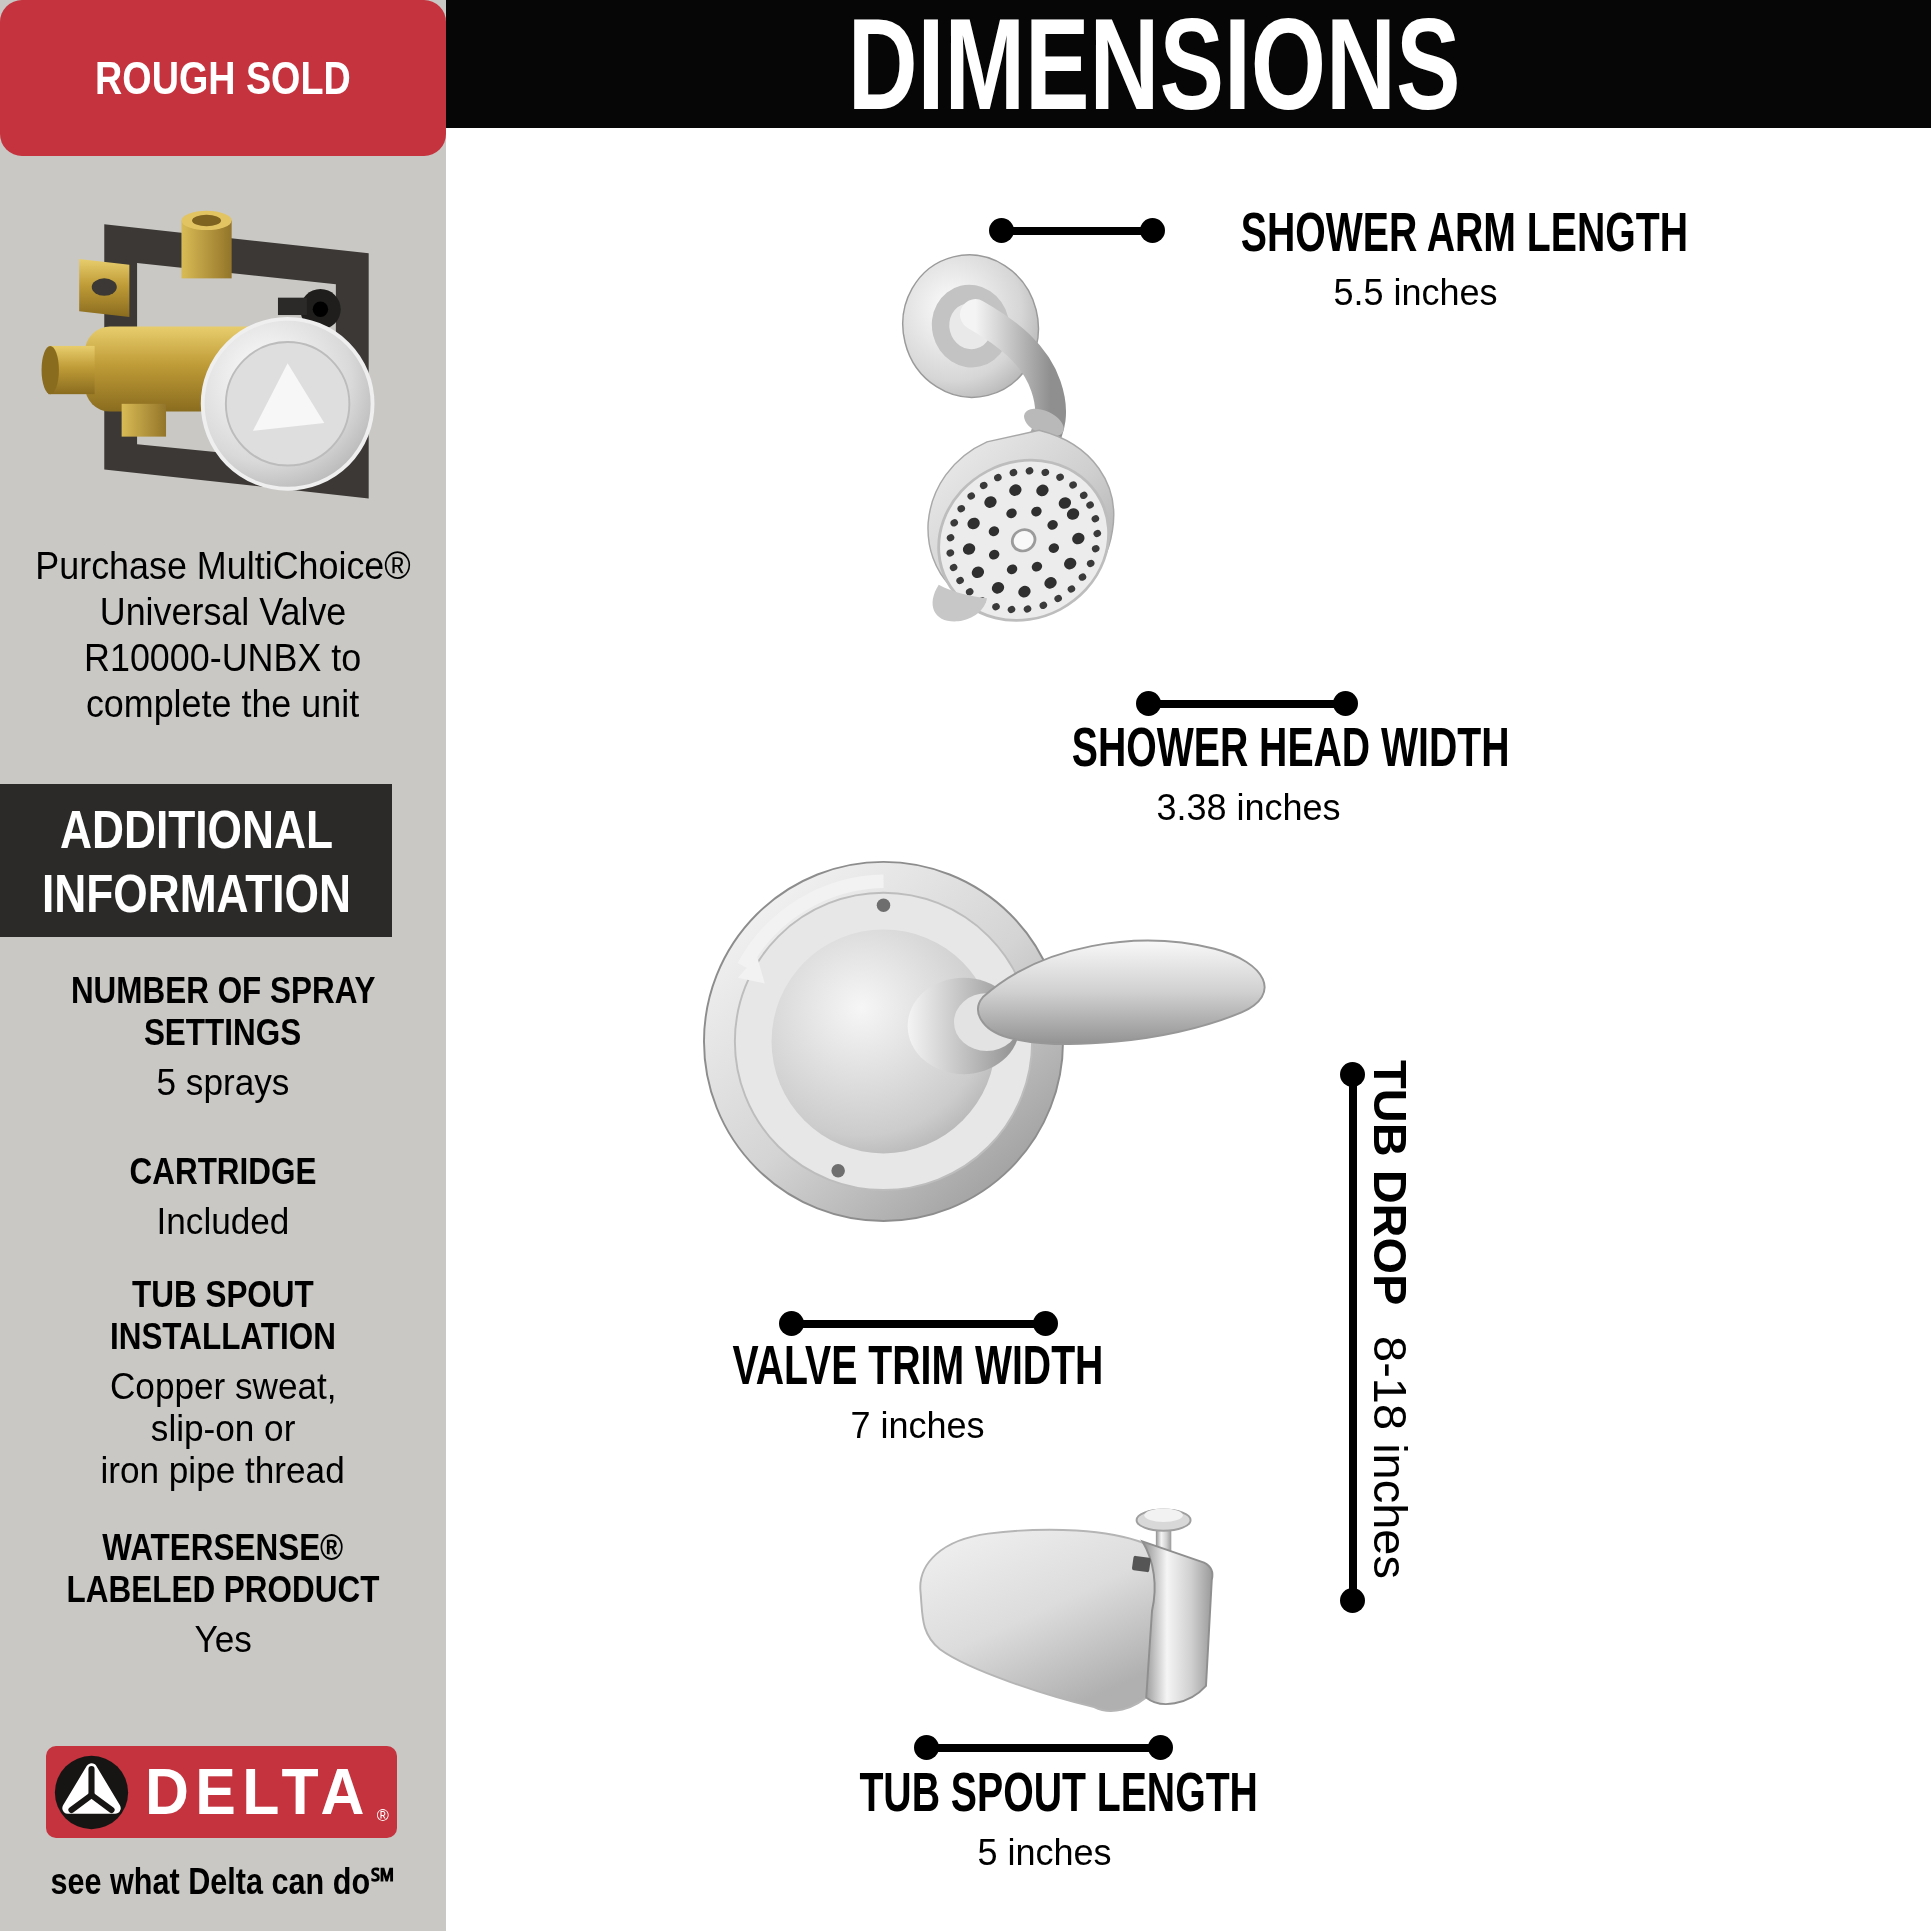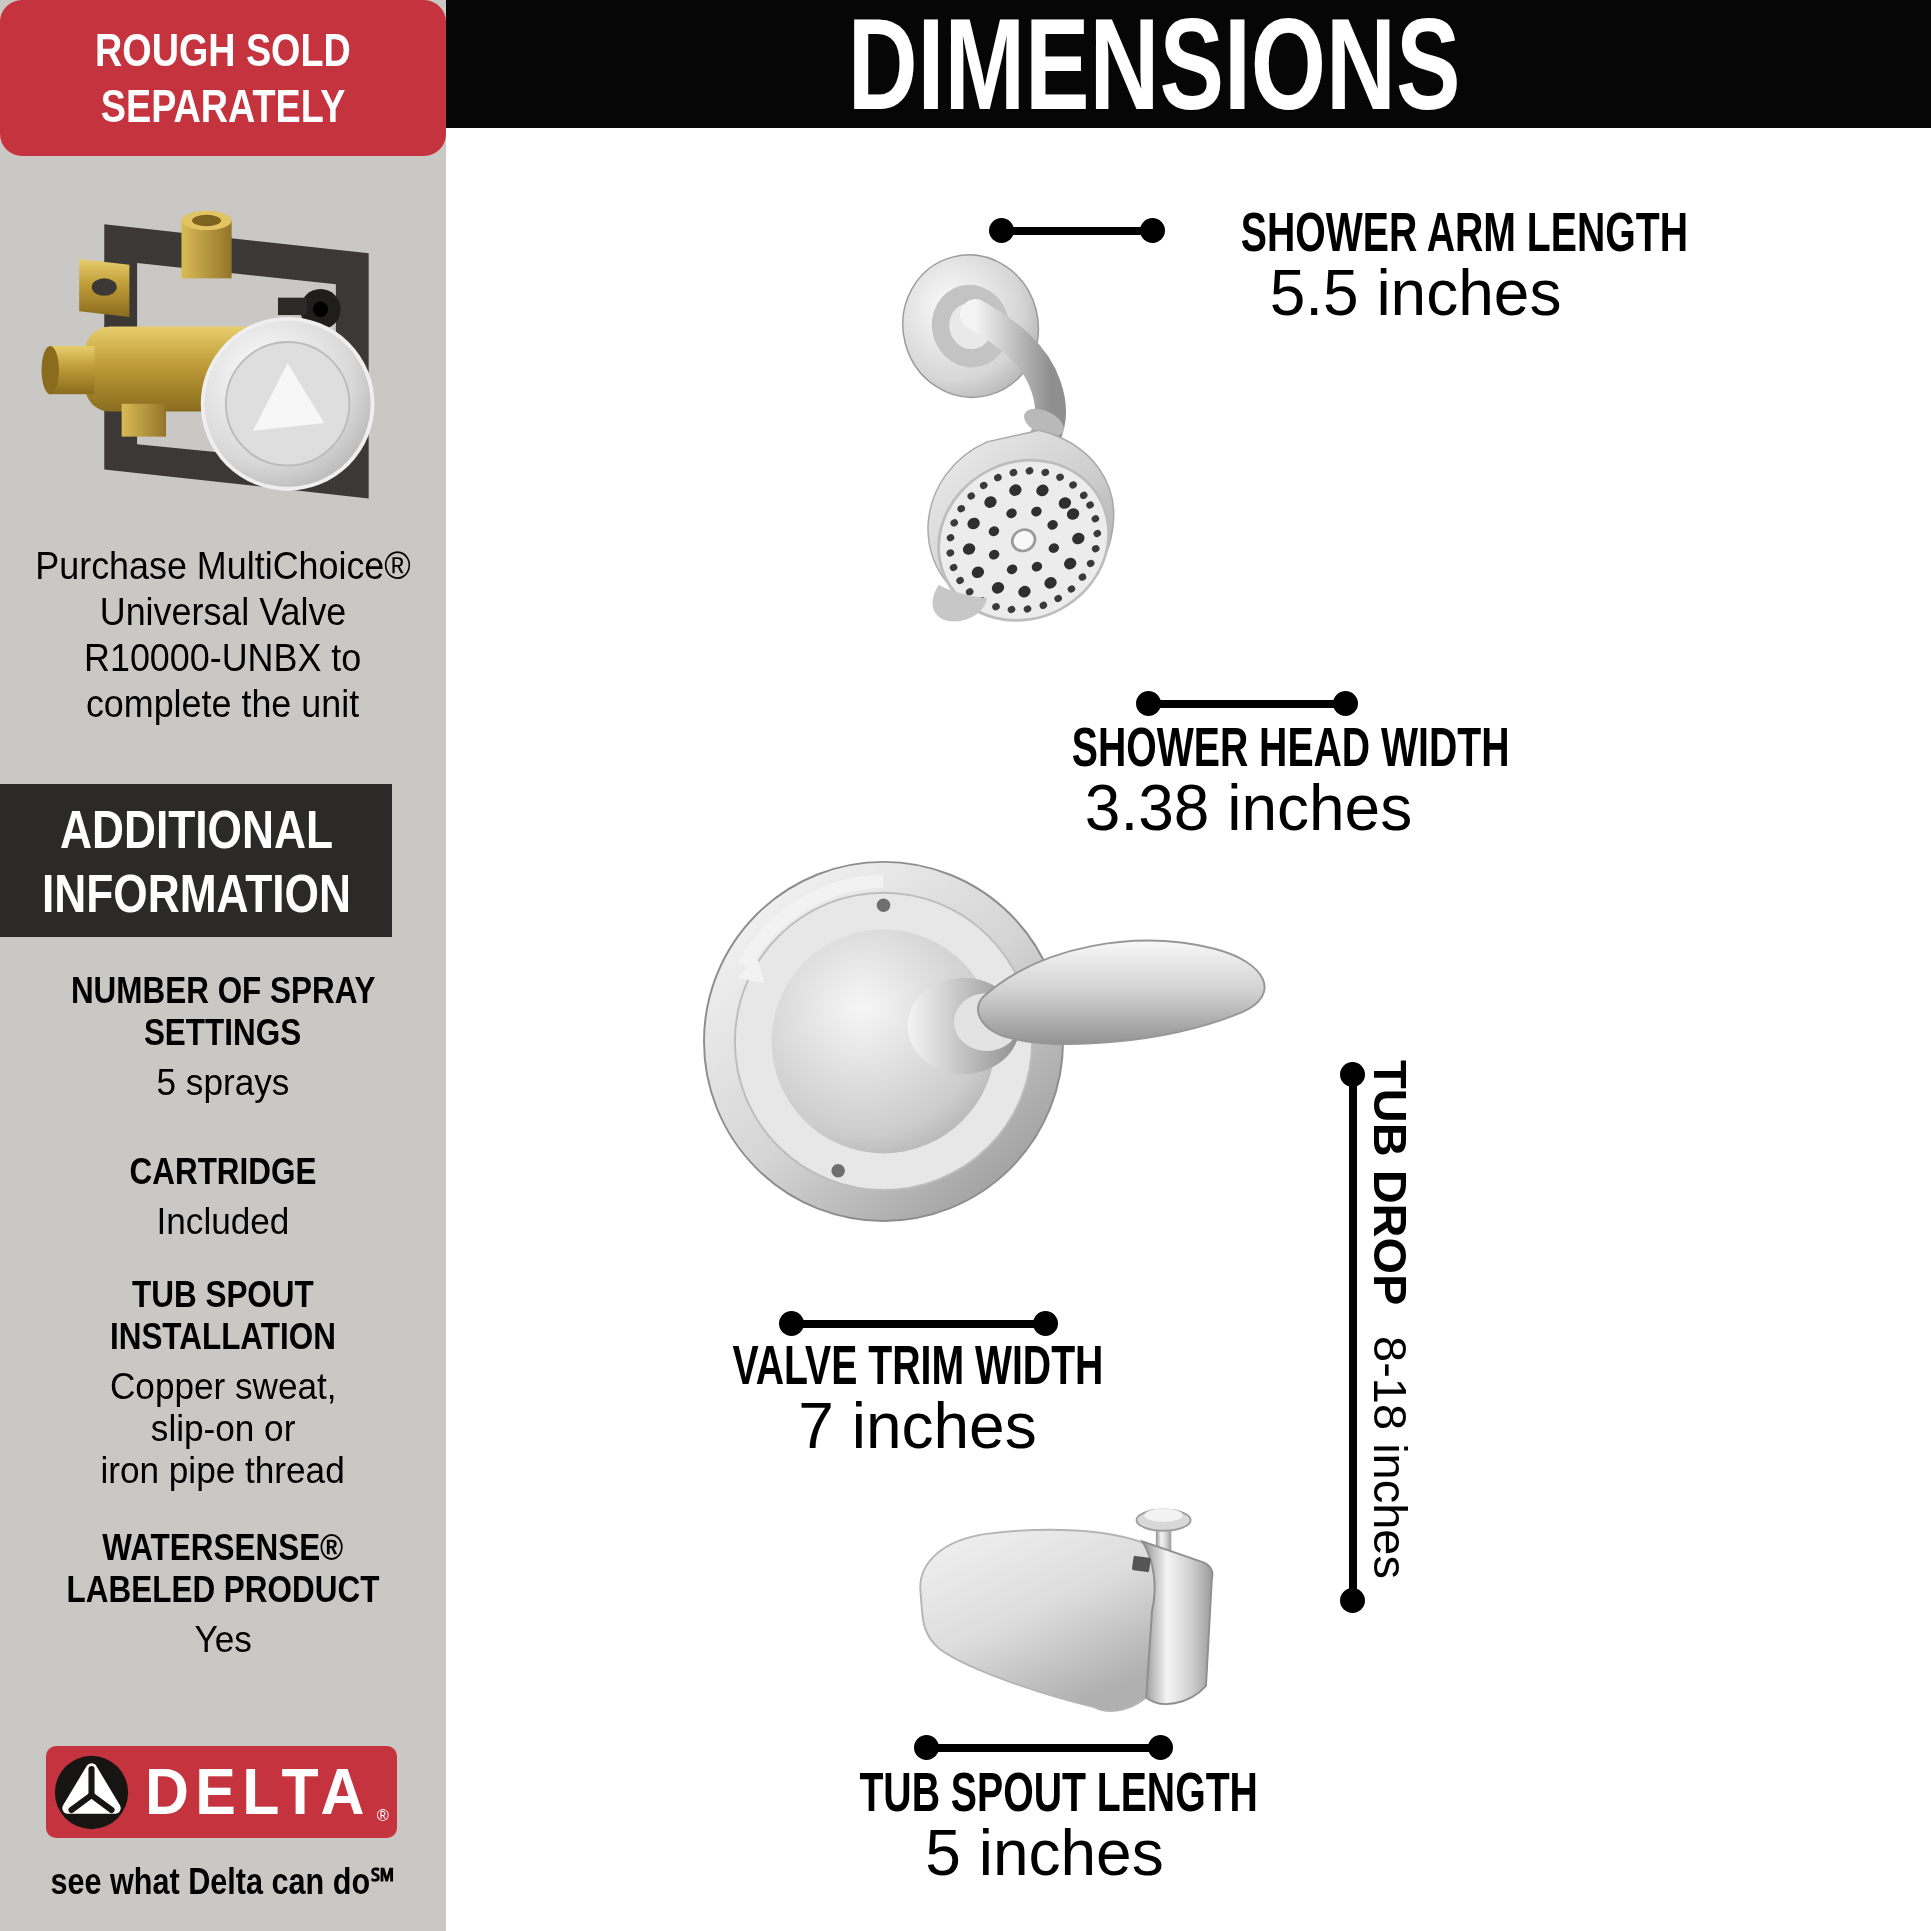--- a/index.html
+++ b/index.html
@@ -41,36 +41,35 @@
   
   .dim-h{position:absolute;height:7.7px;background:#000;}
   .dim-h::before,.dim-h::after{content:"";position:absolute;width:25px;height:25px;background:#000;border-radius:50%;top:-8.7px;}
   .dim-h::before{left:-10.6px;} .dim-h::after{right:-10.6px;}
   .dim-v{position:absolute;width:7.7px;background:#000;}
   .dim-v::before,.dim-v::after{content:"";position:absolute;width:25px;height:25px;background:#000;border-radius:50%;left:-8.7px;}
   .dim-v::before{top:-10.6px;} .dim-v::after{bottom:-10.6px;}
   
   .dim-group{position:absolute;width:541px;text-align:center;}
   .dim-group .dlab{font-weight:700;font-size:56px;line-height:62px;white-space:nowrap;}
-  .dim-group .dval{font-size:64px;line-height:60px;white-space:nowrap;}
+  .dim-group .dval{font-size:36px;line-height:60px;white-space:nowrap;}
   #tubdrop-text{position:absolute;left:1363px;top:1060px;height:599px;writing-mode:vertical-rl;
                 font-size:47px;white-space:nowrap;}
   #tubdrop-text .dlab{font-weight:700;}
   #tubdrop-text .dval{margin-inline-start:17.4px;}
 </style>
 </head>
 <body>
 
 <div id="canvas">
 
   <div id="sidebar" class="abs">
 
     <div id="rough-header" class="abs">
       <div class="ln"><span class="cond">ROUGH SOLD</span></div>
-      <div class="ln"><span class="cond">SEPARATELY</span></div>
     </div>
 
     <svg class="abs" style="left:29px;top:174px;" width="386" height="367" viewBox="0 0 400 380">
       <defs>
         <linearGradient id="brassH" x1="0" y1="0" x2="0" y2="1">
           <stop offset="0" stop-color="#e8cd6d"></stop>
             <stop offset="0.45" stop-color="#bf9c37"></stop>
           <stop offset="1" stop-color="#8a6c1f"></stop>
         </linearGradient>
         <linearGradient id="brassV" x1="0" y1="0" x2="1" y2="0">

